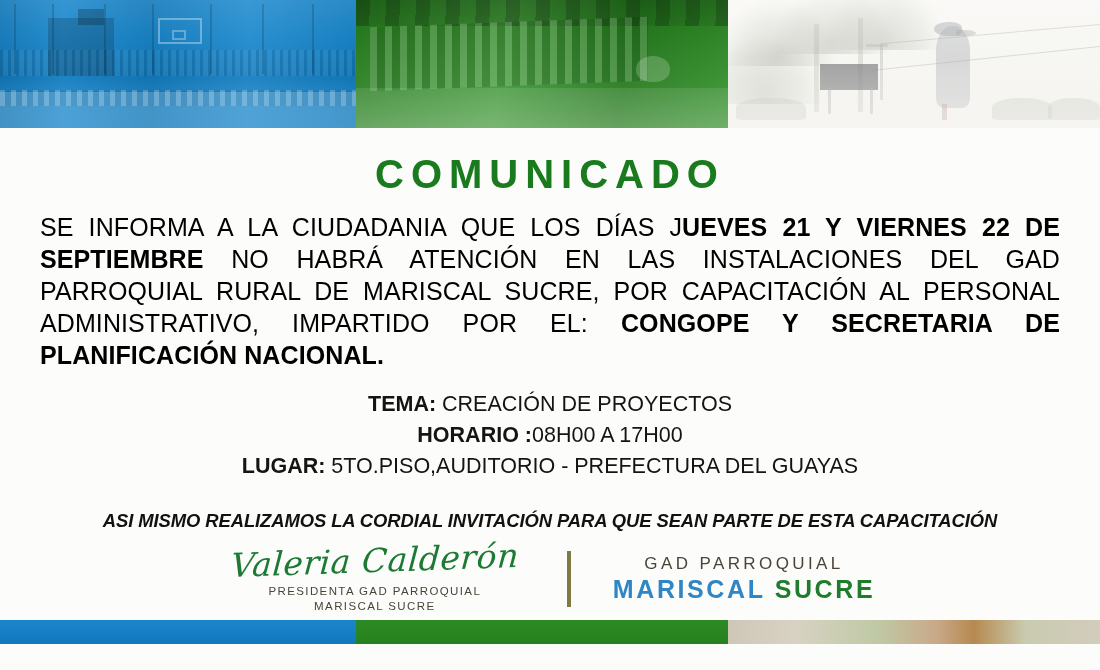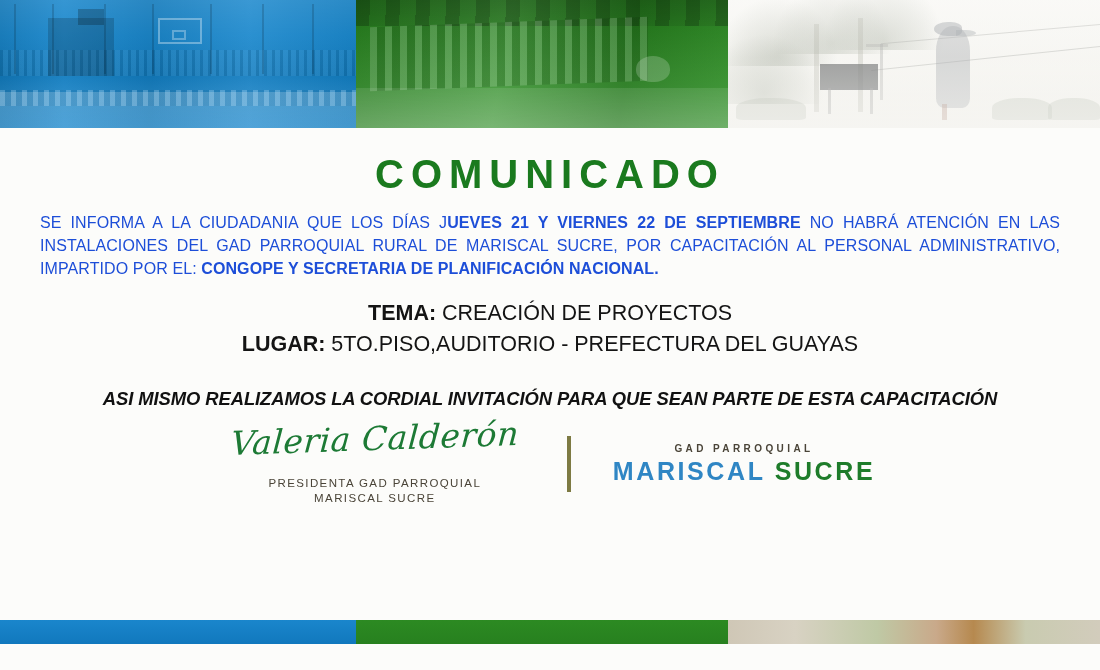--- a/index.html
+++ b/index.html
@@ -206,23 +206,23 @@
     font-weight: 700;
     letter-spacing: 7px;
     margin-top: 24px;
     margin-bottom: 14px;
     font-family: "Liberation Sans", sans-serif;
   }
 
   .para {
     text-align: justify;
     text-align-last: left;
-    font-size: 16px;
-    line-height: 23px;
-    color: #1d4ed8;
+    font-size: 25px;
+    line-height: 32px;
+    color: #000000;
     letter-spacing: .1px;
     padding: 0 2px;
   }
   .para b { font-weight: 700; }
 
   .details {
     margin-top: 18px;
     text-align: center;
     font-size: 21.5px;
     line-height: 31px;
@@ -262,42 +262,42 @@
   .sign-name {
     font-family: "DejaVu Serif", serif;
     font-style: italic;
     font-size: 33px;
     color: #1d7a35;
     line-height: 1.05;
     letter-spacing: .5px;
     transform: rotate(-2deg) skewX(-6deg);
   }
   .sign-role {
-    margin-top: 19px;
+    margin-top: 5px;
     font-size: 11.5px;
     letter-spacing: 1.4px;
     color: #4a4438;
     line-height: 15px;
     font-weight: 500;
   }
 
   .divider {
     width: 4px;
     height: 56px;
     background: #7d7a43;
   }
 
   .logo { line-height: 1; }
   .logo-top {
-    font-size: 10px;
+    font-size: 17px;
     letter-spacing: 3.4px;
     color: #4a4438;
     text-align: center;
     margin-bottom: 5px;
-    font-weight: 700;
+    font-weight: 400;
   }
   .logo-main {
     font-size: 25px;
     font-weight: 700;
     letter-spacing: 2.6px;
     text-align: center;
   }
   .logo-main .b { color: #2f86c4; margin-top: 21px; }
   .logo-main .g { color: #1e7c2a; }
 </style>
@@ -361,20 +361,21 @@
   </div>
 
   <div class="content">
 
     <div class="title">COMUNICADO</div>
 
     <div class="para"><span>SE INFORMA A LA CIUDADANIA QUE LOS DÍAS J</span><b>UEVES 21 Y VIERNES 22 DE SEPTIEMBRE</b><span> NO HABRÁ ATENCIÓN EN LAS INSTALACIONES DEL GAD PARROQUIAL RURAL DE MARISCAL SUCRE, POR CAPACITACIÓN AL PERSONAL ADMINISTRATIVO, IMPARTIDO POR EL: </span><b>CONGOPE Y SECRETARIA DE PLANIFICACIÓN NACIONAL.</b></div>
 
     <div class="details">
       <div><b>TEMA:</b><span> CREACIÓN DE PROYECTOS</span></div>
+      <div><b>HORARIO :</b><span>08H00 A 17H00</span></div>
       <div><b>LUGAR:</b><span> 5TO.PISO,AUDITORIO - PREFECTURA DEL GUAYAS</span></div>
     </div>
 
     <div class="invite">ASI MISMO REALIZAMOS LA CORDIAL INVITACIÓN PARA QUE SEAN PARTE DE ESTA CAPACITACIÓN</div>
 
 
     <div class="sigrow">
 
       <div class="sigblock">
         <div class="sign-name">Valeria Calderón</div>

